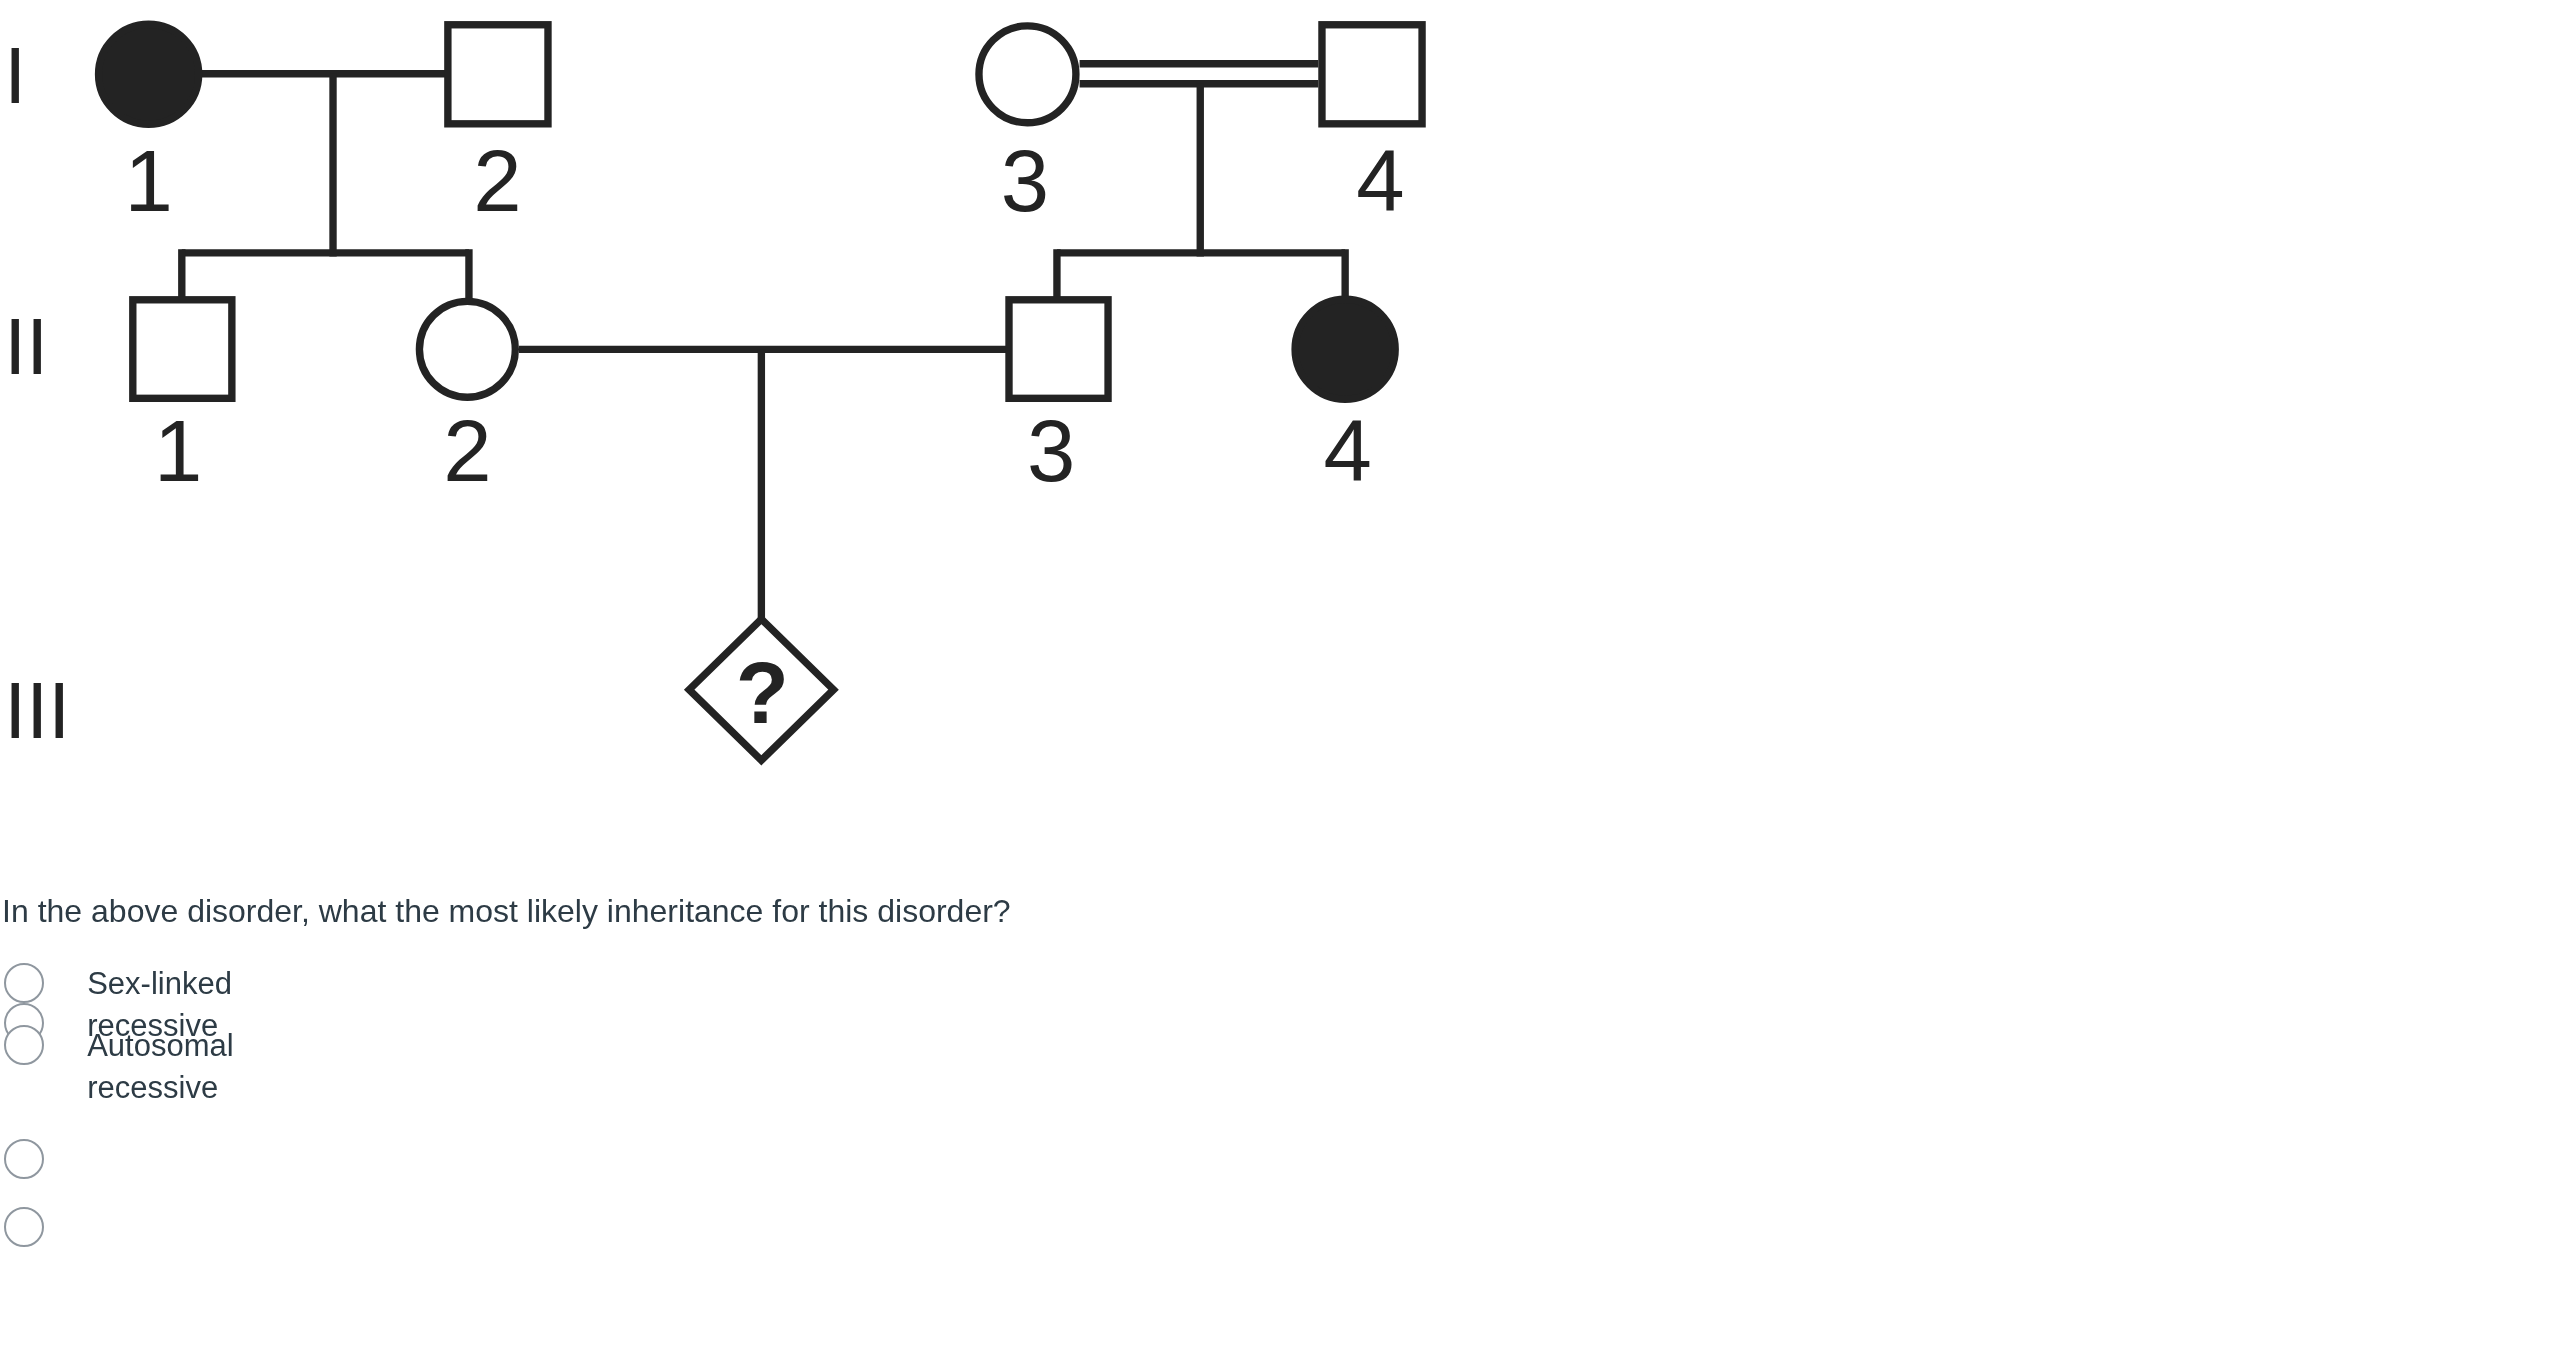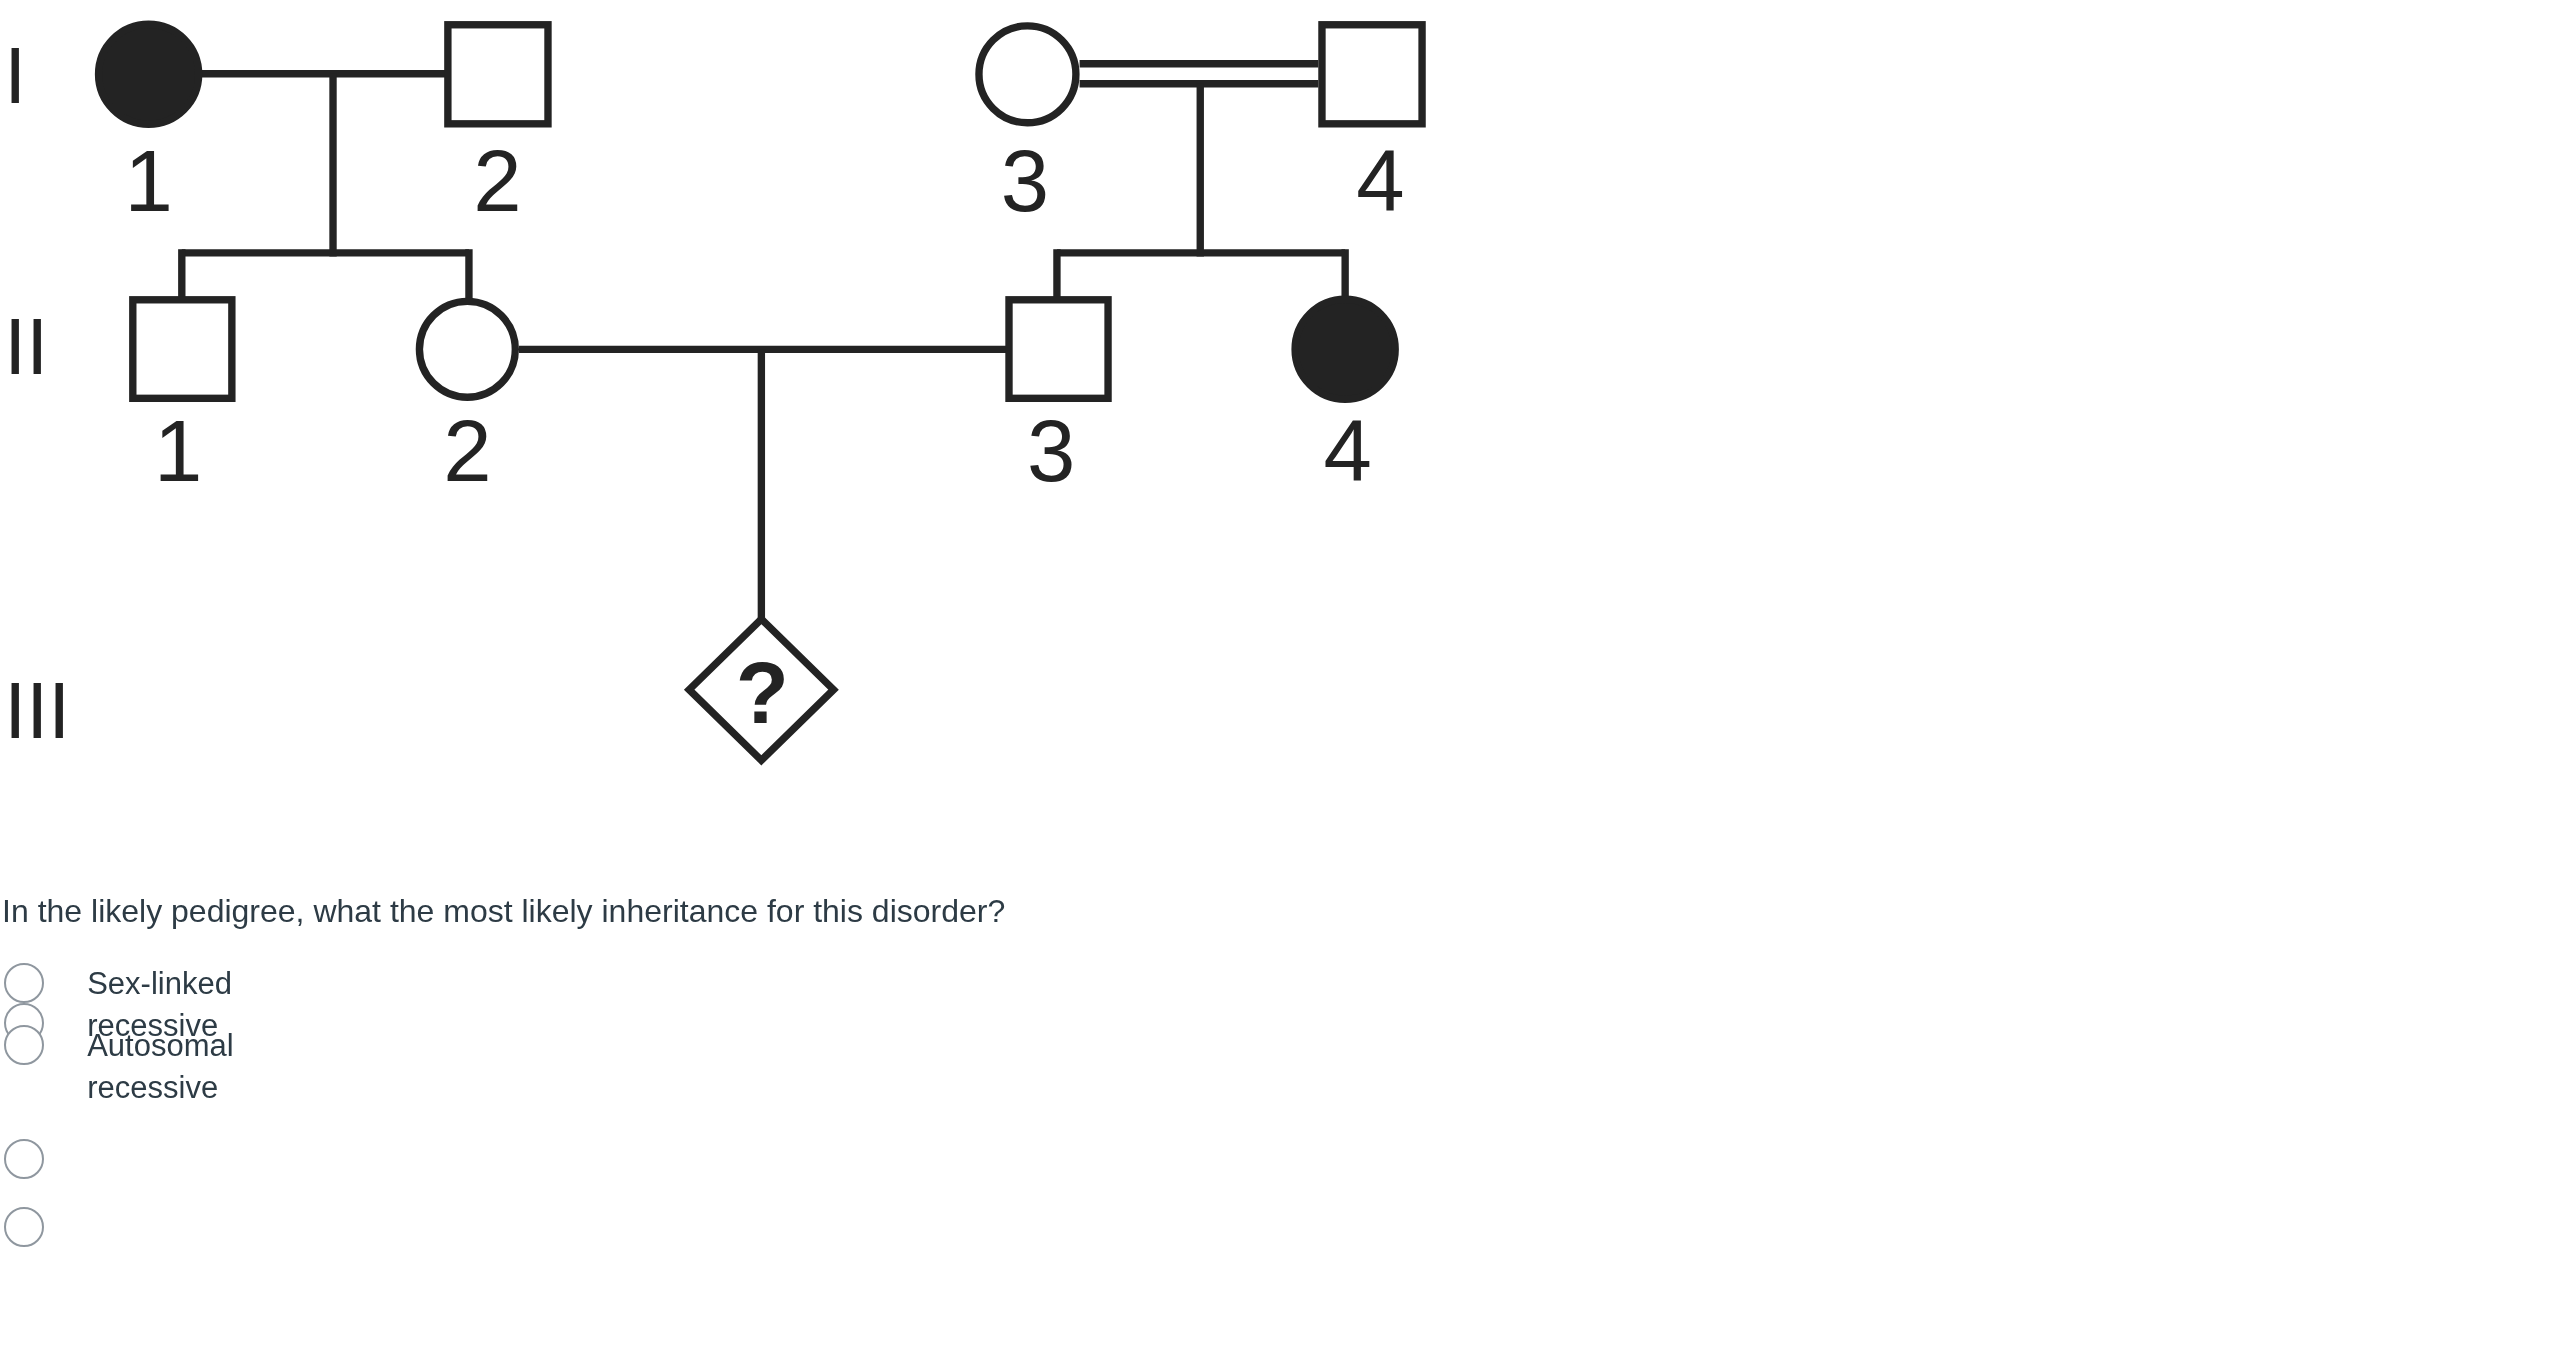--- a/index.html
+++ b/index.html
@@ -112,21 +112,21 @@
     <text class="num" x="944" y="400" text-anchor="middle">2</text>
     <text class="num" x="1945" y="400" text-anchor="middle">3</text>
     <text class="num" x="2620" y="400" text-anchor="middle">4</text>
 
     <text class="num" x="338" y="912" text-anchor="middle">1</text>
     <text class="num" x="887" y="912" text-anchor="middle">2</text>
     <text class="num" x="1995" y="912" text-anchor="middle">3</text>
     <text class="num" x="2558" y="912" text-anchor="middle">4</text>
   </svg>
 
-  <div class="question">In the likely pedigree, what the most likely inheritance for this disorder?</div>
+  <div class="question">In the above disorder, what the most likely inheritance for this disorder?</div>
 
   <div class="options">
 
     <div class="option-row row-0">
       <div class="radio"></div>
       <div class="option-label">Sex-linked recessive</div>
     </div>
 
     <div class="option-row row-1">
       <div class="radio"></div>

